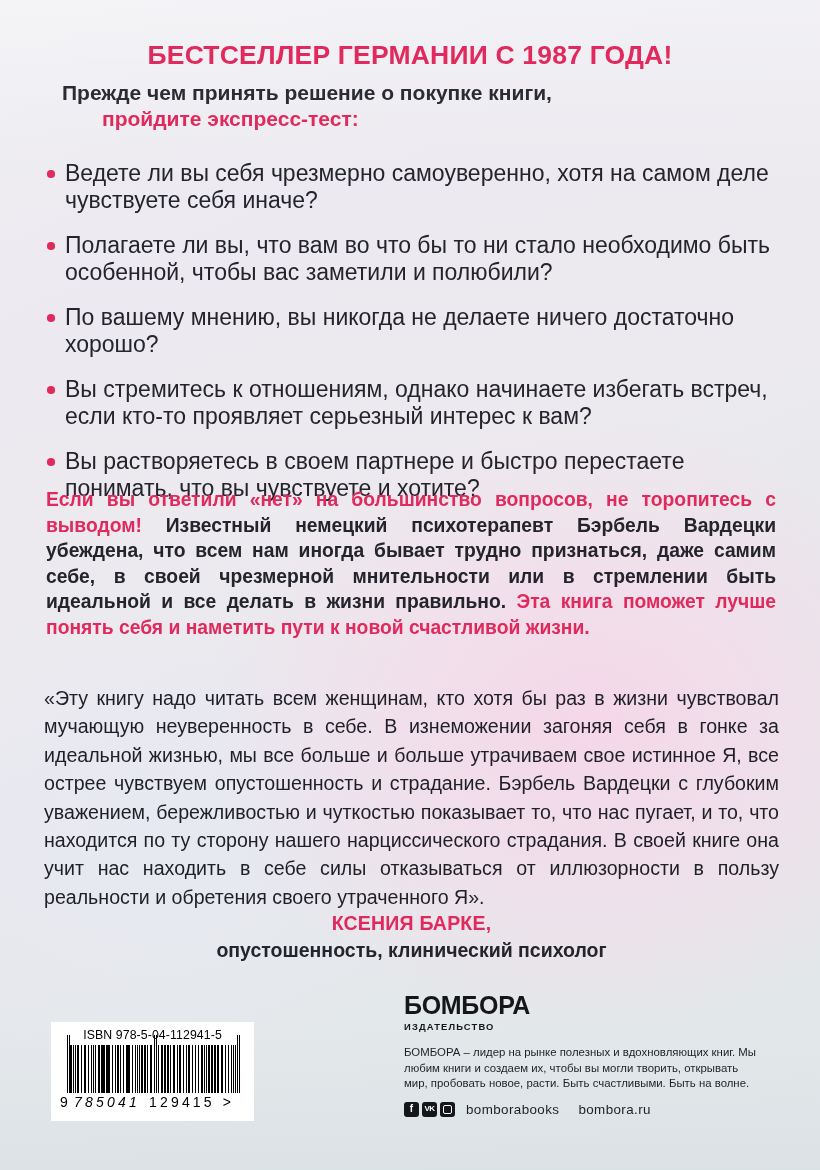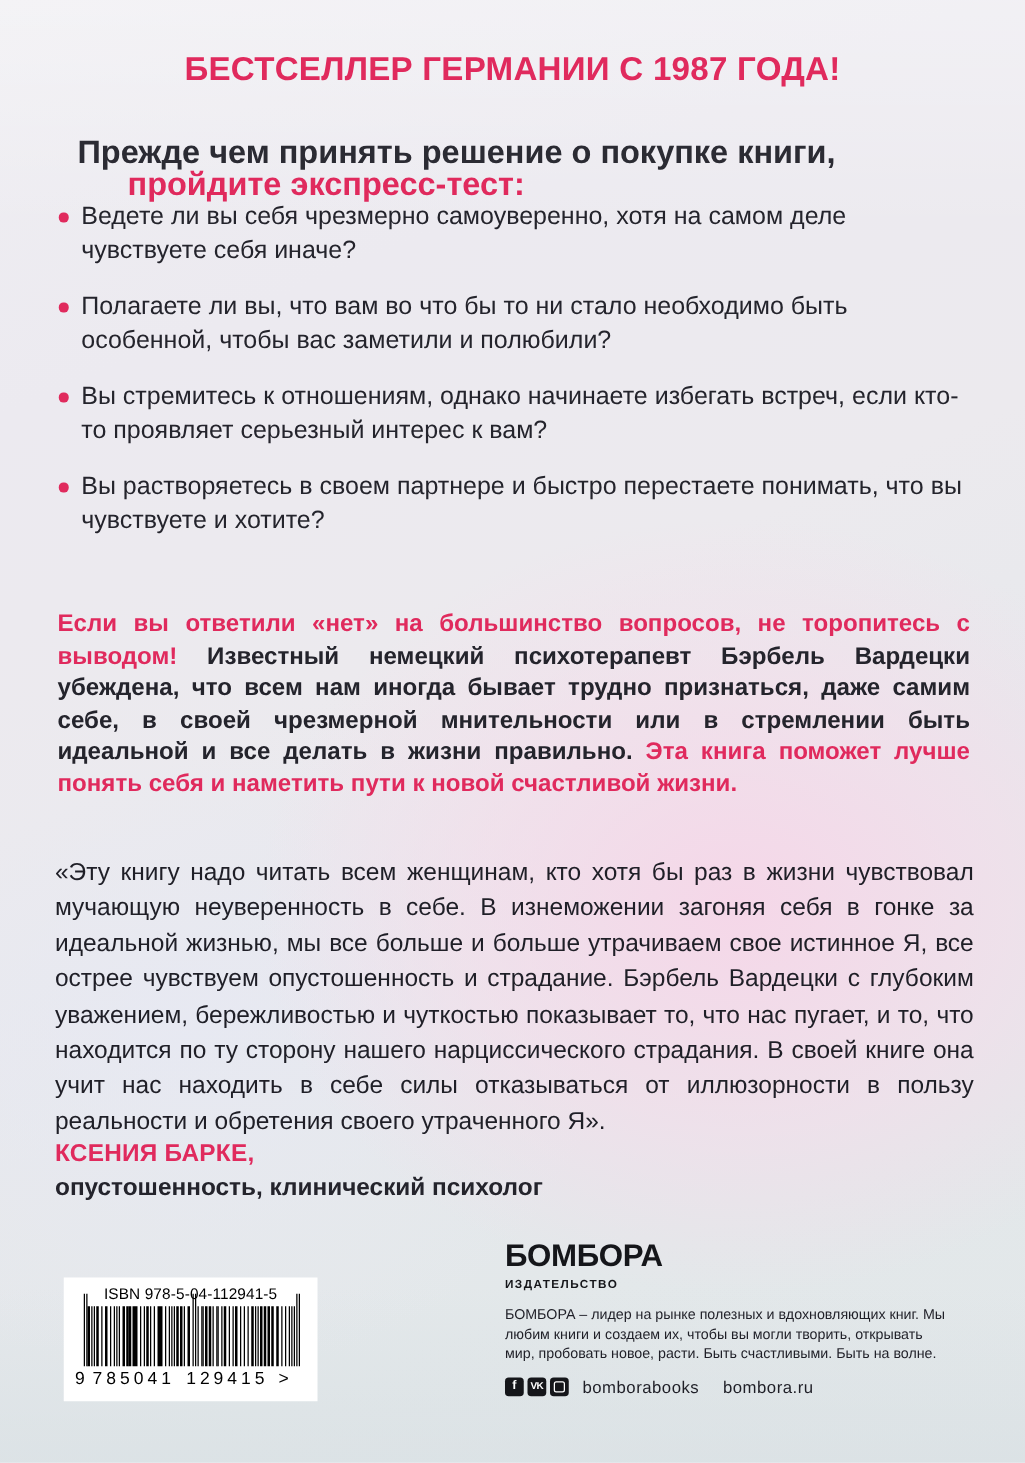--- a/index.html
+++ b/index.html
@@ -53,41 +53,41 @@
     color: #e02a5d;
     font-size: 26.5px;
     font-weight: bold;
     letter-spacing: 0.2px;
   }
 
   
   .lead {
     position: absolute;
     left: 62px;
-    top: 108px;
+    top: 80px;
     width: 700px;
-    font-size: 26px;
+    font-size: 21px;
     font-weight: bold;
     line-height: 26px;
     color: #2b2b33;
   }
   .lead .pink { color: #e02a5d; display: block; margin-left: 40px; }
 
   
   .qlist {
     position: absolute;
     left: 46px;
     top: 160px;
     width: 730px;
   }
   .qitem {
     position: relative;
     padding-left: 19px;
     margin-bottom: 19px;
-    font-size: 20px;
+    font-size: 23px;
     line-height: 26.5px;
     color: #24242c;
   }
   .qitem .dot {
     position: absolute;
     left: 1px;
     top: 10px;
     width: 7.5px;
     height: 7.5px;
     border-radius: 50%;
@@ -120,21 +120,21 @@
     color: #1f1f27;
     text-align: justify;
     font-family: "Liberation Sans", sans-serif;
   }
 
   .attribution {
     position: absolute;
     left: 44px;
     top: 910px;
     width: 735px;
-    text-align: left;
+    text-align: center;
   }
   .attr-name {
     font-size: 19.5px;
     font-weight: bold;
     color: #e02a5d;
     line-height: 26px;
     letter-spacing: 0.2px;
   }
   .attr-role {
     font-size: 19.5px;
@@ -183,21 +183,21 @@
     align-items: flex-start;
     font-size: 14px;
     font-family: "Liberation Sans", sans-serif;
     color: #000;
     margin-top: 1px;
     padding-left: 1px;
     letter-spacing: 0.4px;
   }
   .bc-digits .lead-d { width: 13px; }
   .bc-digits .grp { letter-spacing: 3.2px; }
-  .bc-digits .g1 { margin-left: 1px; }
+  .bc-digits .g1 { margin-left: 1px; font-style: italic; }
   .bc-digits .g2 { margin-left: 9px; }
   .bc-digits .tail { margin-left: 8px; }
 
   
   .publisher {
     position: absolute;
     left: 404px;
     top: 992px;
     width: 360px;
   }
@@ -276,20 +276,24 @@
     </div>
 
     <div class="qlist">
       <div class="qitem">
         <span class="dot"></span>
         <span>Ведете ли вы себя чрезмерно самоуверенно, хотя на самом деле чувствуете себя иначе?</span>
       </div>
       <div class="qitem">
         <span class="dot"></span>
         <span>Полагаете ли вы, что вам во что бы то ни стало необходимо быть особенной, чтобы вас заметили и полюбили?</span>
+      </div>
+      <div class="qitem">
+        <span class="dot"></span>
+        <span>По вашему мнению, вы никогда не делаете ничего достаточно хорошо?</span>
       </div>
       <div class="qitem">
         <span class="dot"></span>
         <span>Вы стремитесь к отношениям, однако начинаете избегать встреч, если кто-то проявляет серьезный интерес к вам?</span>
       </div>
       <div class="qitem">
         <span class="dot"></span>
         <span>Вы растворяетесь в своем партнере и быстро перестаете понимать, что вы чувствуете и хотите?</span>
       </div>
     </div>

